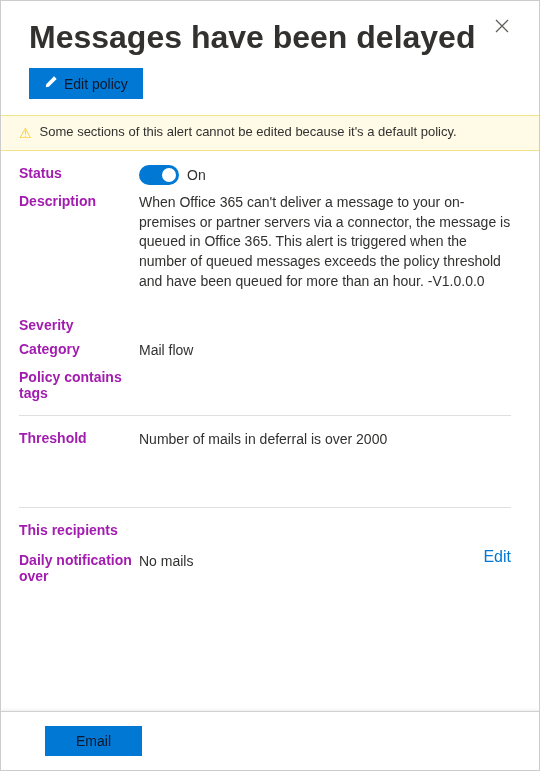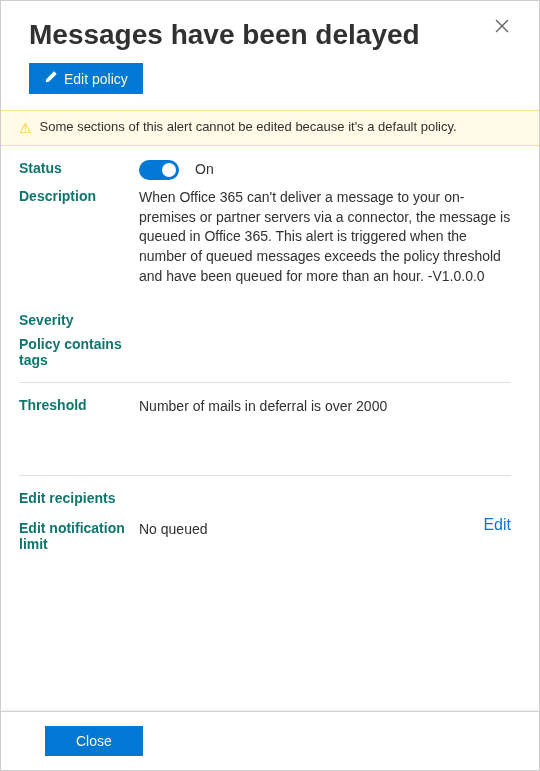--- a/index.html
+++ b/index.html
@@ -24,37 +24,37 @@
       flex-direction: column;
       background: #fff;
     }
     .header {
       padding: 18px 28px 12px 28px;
       display: flex;
       justify-content: space-between;
       align-items: flex-start;
     }
     .title {
-      font-size: 28px;
+      font-size: 32px;
       font-weight: 600;
       color: #323130;
     }
     .close-icon {
       cursor: pointer;
       color: #605e5c;
       font-size: 15px;
       padding: 0 2px;
       line-height: 1;
     }
     .edit-btn-row {
       padding: 0 28px 16px 28px;
     }
     .btn-primary {
       background: #0078d4;
-      color: #fef9c3;
+      color: #0f172a;
       border: 1px solid #0078d4;
       padding: 6px 14px;
       font-size: 14px;
       cursor: pointer;
       display: inline-flex;
       align-items: center;
       gap: 6px;
     }
     .btn-primary svg {
       width: 14px;
@@ -86,33 +86,33 @@
     .field-row {
       display: flex;
       align-items: flex-start;
       margin-bottom: 8px;
     }
     .field-label {
       width: 120px;
       flex-shrink: 0;
       font-weight: 600;
       font-size: 14px;
-      color: #0f766e;
+      color: #a21caf;
       padding-right: 6px;
     }
     .field-value {
       flex: 1;
       font-size: 14px;
       color: #323130;
       line-height: 1.4;
     }
     .toggle-wrap {
       display: flex;
-      align-items: flex-start;
-      gap: 16px;
+      align-items: flex-end;
+      gap: 8px;
     }
     .toggle {
       width: 40px;
       height: 20px;
       background: #0078d4;
       border-radius: 10px;
       position: relative;
       cursor: pointer;
     }
     .toggle .knob {
@@ -213,51 +213,55 @@
       <div class="field-label">Description</div>
       <div class="field-value">When Office 365 can't deliver a message to your on-premises or partner servers via a connector, the message is queued in Office 365. This alert is triggered when the number of queued messages exceeds the policy threshold and have been queued for more than an hour. -V1.0.0.0</div>
     </div>
 
     <div style="height:18px"></div>
 
     <div class="field-row">
       <div class="field-label">Severity</div>
     </div>
 
+    <div class="field-row">
+      <div class="field-label">Category</div>
+      <div class="field-value">Mail flow</div>
+    </div>
 
     <div class="field-row">
       <div class="field-label">Policy contains tags</div>
       <div class="field-value"></div>
     </div>
 
     <hr class="divider">
 
     <div class="field-row">
       <div class="field-label">Threshold</div>
       <div class="field-value">Number of mails in deferral is over 2000</div>
     </div>
 
     <div class="spacer-lg"></div>
     <hr class="divider">
 
     <div class="section-row-with-edit">
       <div class="left">
         <div class="field-row">
-          <div class="field-label">Edit recipients</div>
+          <div class="field-label">This recipients</div>
         </div>
         <div style="height:6px"></div>
         <div class="field-row">
-          <div class="field-label">Edit notification limit</div>
-          <div class="field-value">No queued</div>
+          <div class="field-label">Daily notification over</div>
+          <div class="field-value">No mails</div>
         </div>
       </div>
       <span class="edit-link" style="align-self: center;">Edit</span>
     </div>
 
   </div>
 
   <div class="footer">
     <button class="btn-primary">
-      <span>Close</span>
+      <span>Email</span>
     </button>
   </div>
 
 </div>
 
 </body></html>

